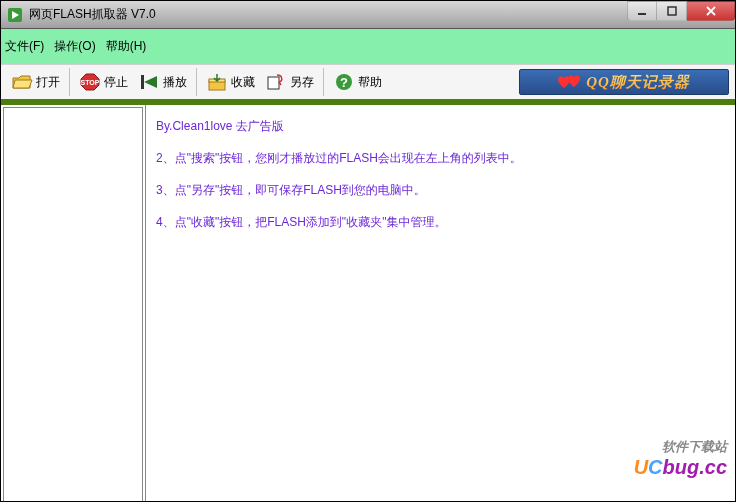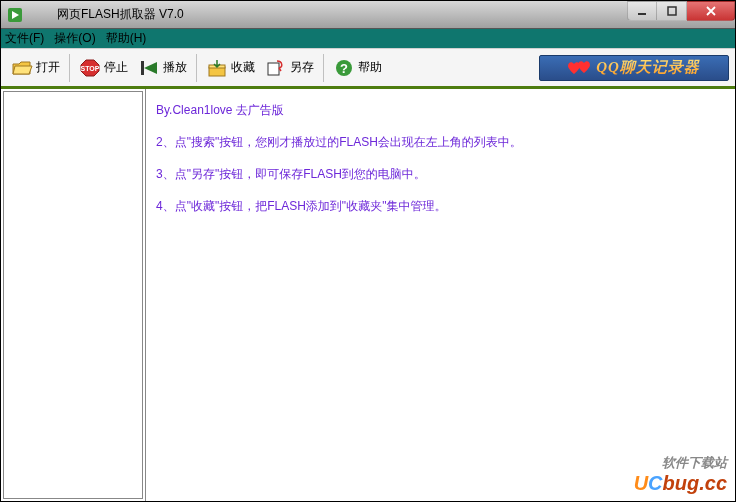--- a/index.html
+++ b/index.html
@@ -1,52 +1,52 @@
 <!DOCTYPE html>
 <html><head>
 <meta charset="utf-8">
 <style>
 * { margin: 0; padding: 0; box-sizing: border-box; }
 body { font-family: "Microsoft YaHei", SimSun, sans-serif; font-size: 12px; background: #fff; width: 736px; height: 502px; overflow: hidden; position: relative; border: 1px solid #000; }
 
-.titlebar { height: 28px; background: linear-gradient(to bottom, #d8d8d8, #a0a0a0); border-bottom: 1px solid #555; display: flex; align-items: center; position: relative; gap: 28px; }
+.titlebar { height: 28px; background: linear-gradient(to bottom, #d8d8d8, #a0a0a0); border-bottom: 1px solid #555; display: flex; align-items: center; position: relative; }
 .titlebar .app-icon { width: 16px; height: 16px; margin: 0 6px; }
 .titlebar .title-text { color: #000; font-size: 12px; flex: 1; }
 .titlebar .controls { display: flex; height: 20px; margin-top: -8px; }
 .titlebar .ctrl { width: 30px; height: 20px; display: flex; align-items: center; justify-content: center; border: 1px solid rgba(0,0,0,.2); }
 .ctrl.min { background: linear-gradient(#e8e8e8,#c8c8c8); border-radius: 0 0 0 4px;}
 .ctrl.max { background: linear-gradient(#e8e8e8,#c8c8c8); border-left:none;}
 .ctrl.close { width: 48px; background: linear-gradient(#e57373,#c93434); border-radius: 0 0 4px 0; border-left:none;}
 
-.menubar { height: 20px; background: #0f766e; display: flex; align-items: center; padding-left: 4px; border-bottom: 1px solid #d0d0d0; font-size: 12px; }
+.menubar { height: 36px; background: #86efac; display: flex; align-items: center; padding-left: 4px; border-bottom: 1px solid #d0d0d0; font-size: 12px; }
 .menubar span { margin-right: 10px; cursor: default; }
 
-.toolbar { height: 40px; background: #f5f5f5; border-bottom: 3px solid #4d7c0f; display: flex; align-items: center; padding: 0 6px; gap: 2px; }
+.toolbar { height: 40px; background: #f5f5f5; border-bottom: 6px solid #4d7c0f; display: flex; align-items: center; padding: 0 6px; gap: 2px; }
 .tb-btn { display: flex; align-items: center; gap: 3px; padding: 2px 4px; cursor: pointer; font-size: 12px; }
 .tb-sep { width: 1px; height: 28px; background: #c0c0c0; margin: 0 3px; }
 .tb-icon { width: 22px; height: 22px; display: flex; align-items: center; justify-content: center; }
 
-.ad-banner { margin-left: auto; width: 190px; height: 26px; background: linear-gradient(#3a6db5,#2a4d8a); border: 1px solid #1a3a6a; display: flex; align-items: center; justify-content: center; border-radius: 2px; }
+.ad-banner { margin-left: auto; width: 210px; height: 26px; background: linear-gradient(#3a6db5,#2a4d8a); border: 1px solid #1a3a6a; display: flex; align-items: center; justify-content: center; border-radius: 2px; }
 .ad-banner .hearts { display: flex; gap: -2px; margin-right: 4px;}
 .ad-banner .ad-text { font-family: "KaiTi","STKaiti",serif; font-size: 15px; font-weight: bold; font-style: italic; background: linear-gradient(#ffe27a,#ff9a1f); -webkit-background-clip: text; background-clip: text; color: transparent; letter-spacing: 1px;}
 
 .content { display: flex; height: calc(100% - 28px - 20px - 40px); }
 .sidebar { width: 145px; display: flex; flex-direction: row; border-right: 1px solid #888; background:#fff;}
 .panel { border: 1px solid #888; margin: 2px; background: #fff; }
 .panel.top { flex: 0 0 140px; }
 .panel-label { margin: 2px 4px 0 4px; font-size: 12px; }
 .panel.bottom { flex: 1; }
 
 .main { flex: 1; background: #fff; padding: 12px 10px; font-size: 12px; color: #6d28d9; font-family: SimSun, sans-serif; }
 .main p { margin-bottom: 14px; line-height: 1.5; }
 
-.watermark { position: absolute; right: 8px; bottom: 6px; text-align: right; pointer-events:none; }
+.watermark { position: absolute; right: 8px; bottom: 22px; text-align: right; pointer-events:none; }
 .watermark .wm1 { font-size: 13px; font-weight: bold; font-style: italic; color: #888; text-shadow: 1px 1px 0 #fff; }
 .watermark .wm2 { font-size: 20px; font-weight: bold; font-style: italic; letter-spacing: 0px; }
-.wm2 .u { color: #ff8c1a; } .wm2 .c { color: #4aa3ff; } .wm2 .rest { color: #c2410c; }
+.wm2 .u { color: #ff8c1a; } .wm2 .c { color: #4aa3ff; } .wm2 .rest { color: #a21caf; }
 </style>
 </head>
 <body>
 
 <div class="titlebar">
   <span class="app-icon">
     <svg width="16" height="16">
         <rect x="1" y="1" width="14" height="14" fill="#3a9a3a" rx="2"></rect>
         <path d="M5 4 L12 8 L5 12 Z" fill="#fff"></path>
       </svg>

